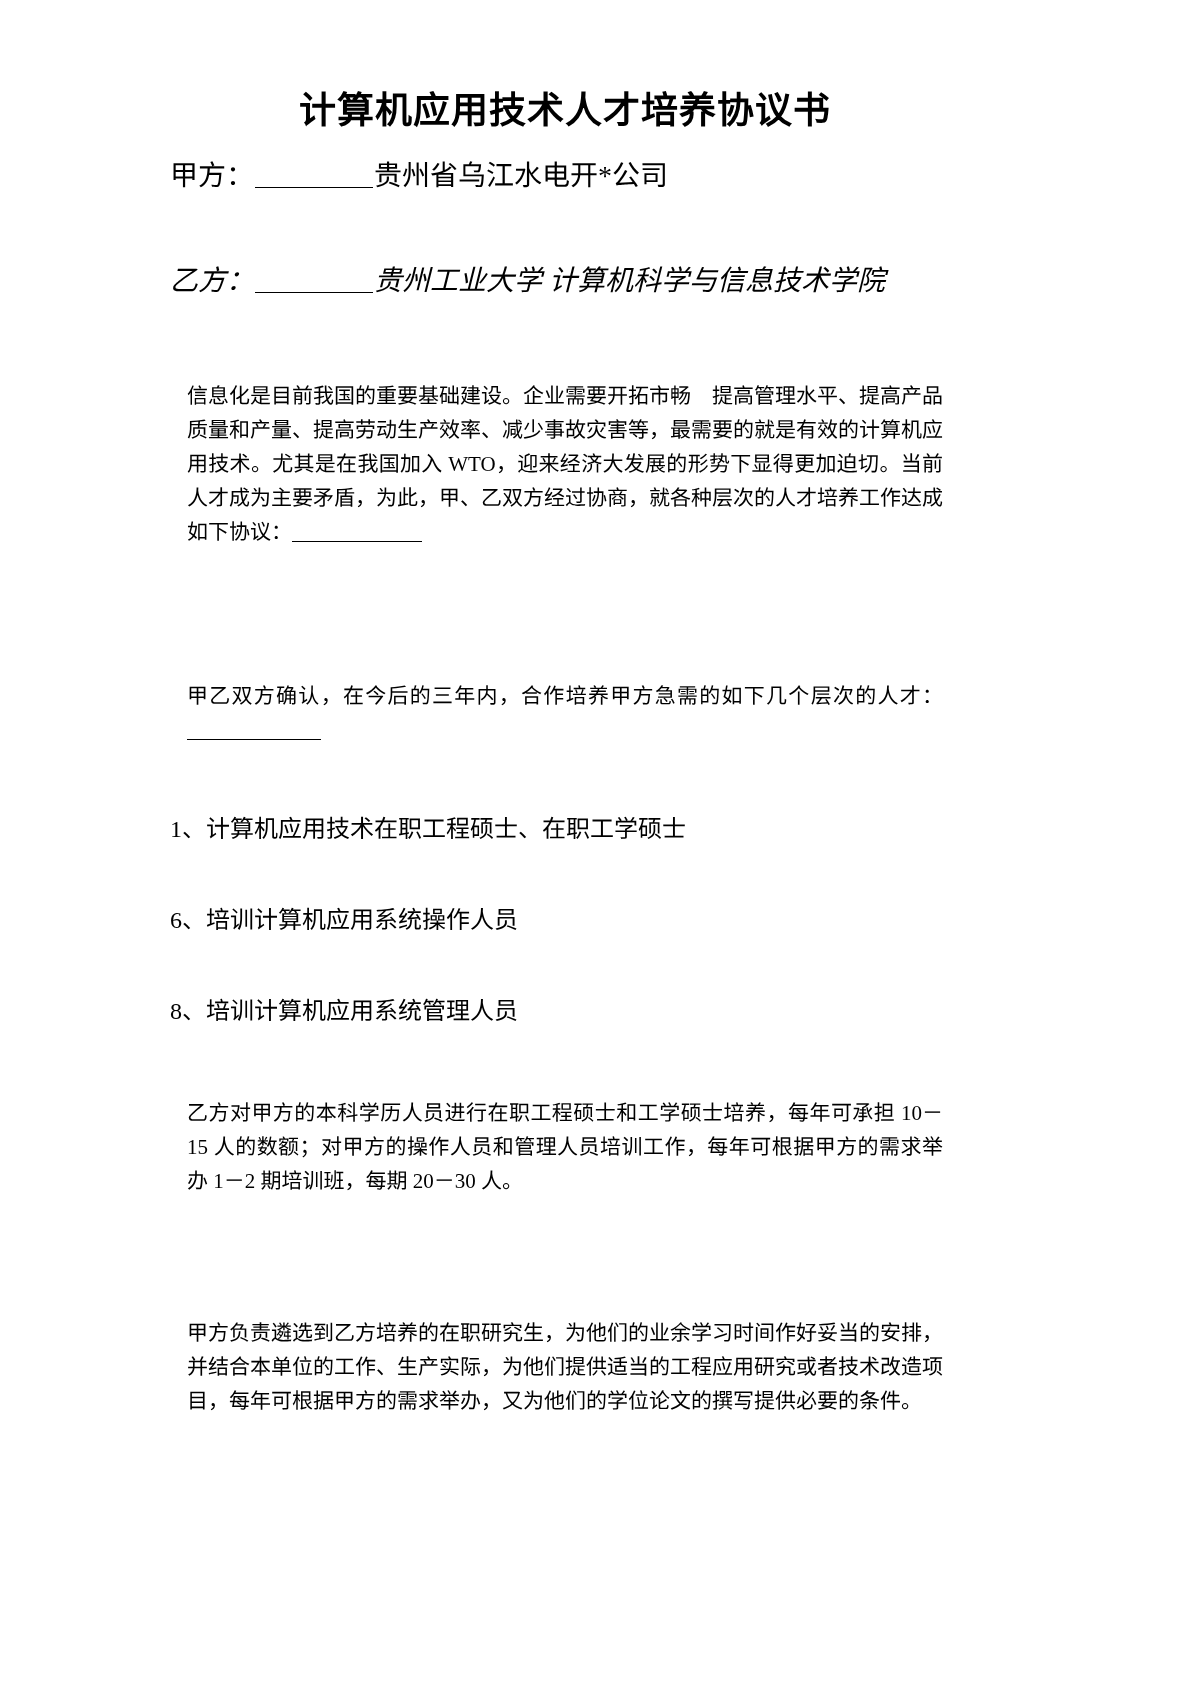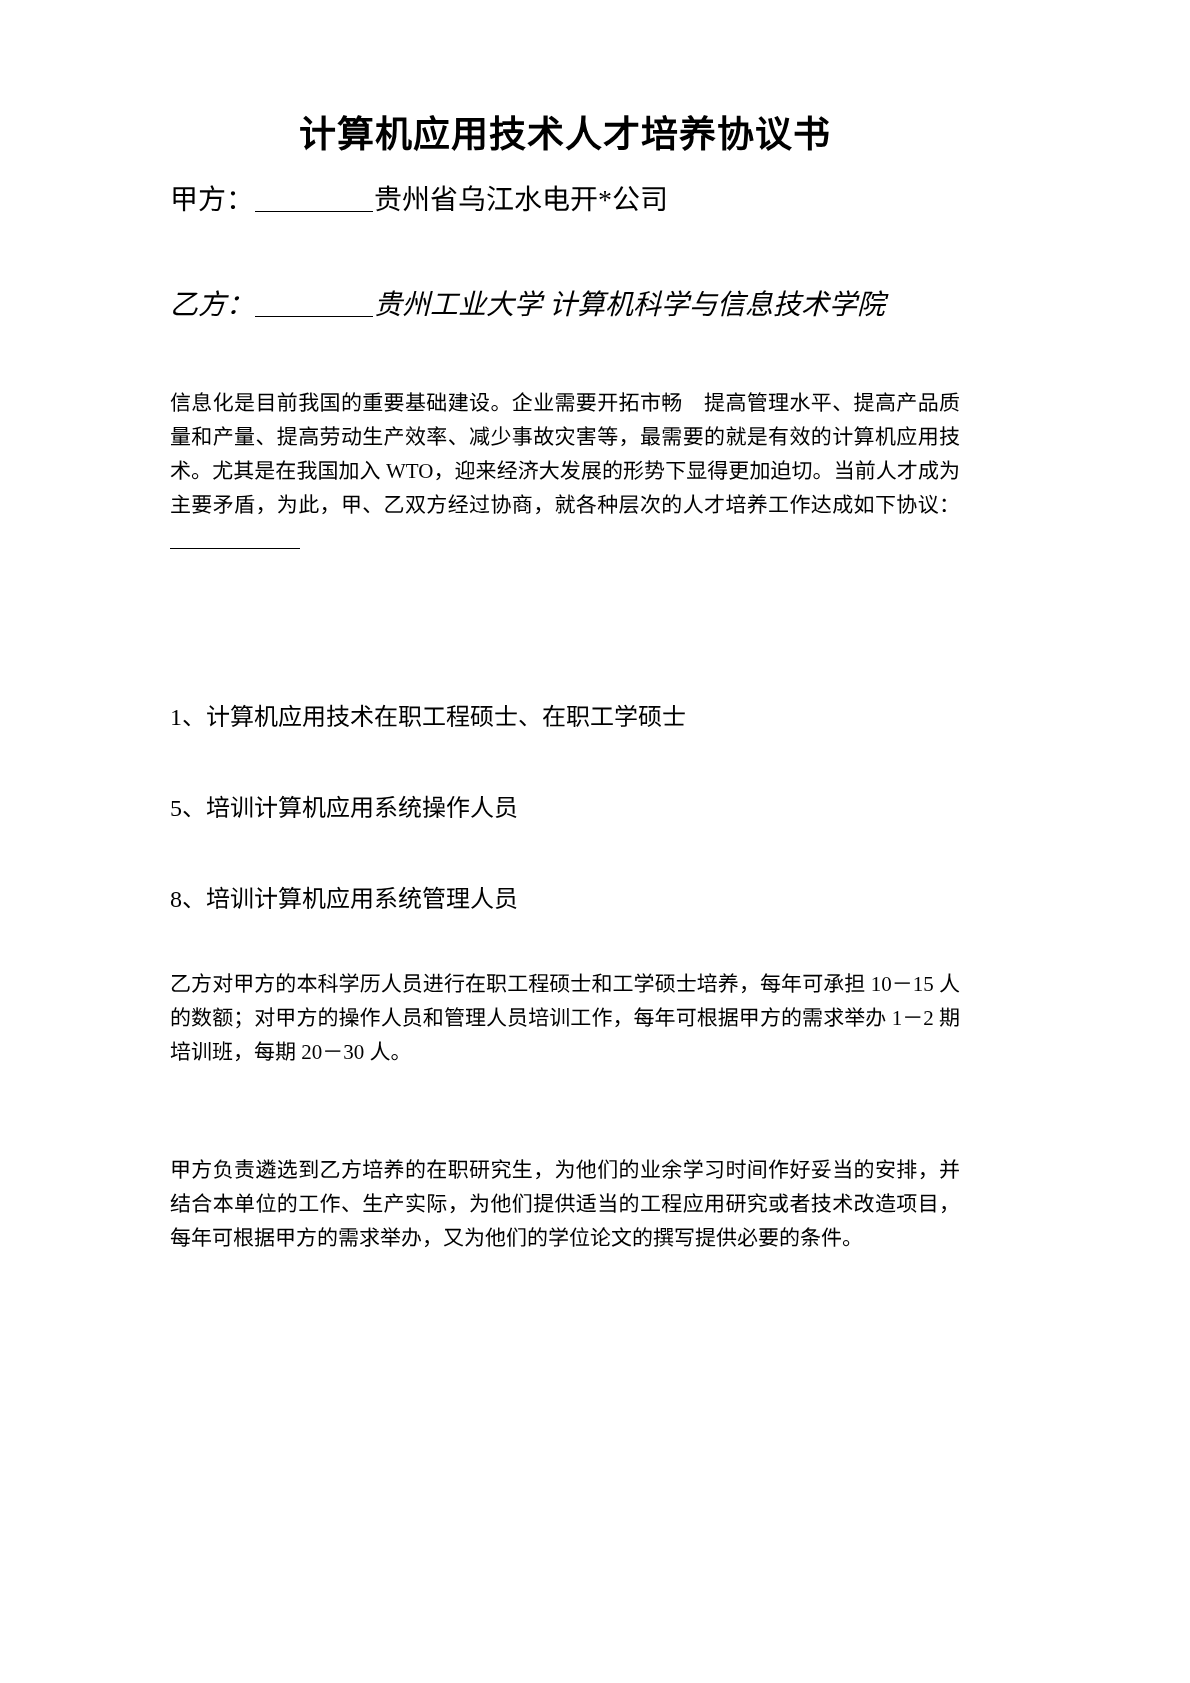--- a/index.html
+++ b/index.html
@@ -25,21 +25,21 @@
     left: 170px;
     top: 0;
     width: 790px;
   }
   .doc-title {
     text-align: center;
     font-size: 37px;
     font-weight: bold;
     letter-spacing: 1px;
     margin: 0;
-    padding-top: 112px;
+    padding-top: 88px;
     line-height: 1.25;
     font-family: "Liberation Serif", "DejaVu Serif", serif;
   }
   .party-line {
     font-size: 28px;
     line-height: 1.6;
     margin: 0;
     white-space: nowrap;
   }
   .party-line.first { margin-top: 20px; }
@@ -47,21 +47,21 @@
   .blank-rule {
     display: inline-block;
     width: 118px;
     border-bottom: 1.5px solid #000;
     vertical-align: -3px;
     margin: 0 1px;
   }
   .para {
     font-size: 21px;
     line-height: 1.62;
-    margin: 0;
+    margin: 17px;
     text-align: justify;
     text-justify: inter-ideograph;
   }
   .gap-1 { height: 58px; }
   .gap-2 { height: 96px; }
   .gap-3 { height: 46px; }
   .gap-4 { height: 52px; }
   .gap-5 { height: 48px; }
   .gap-6 { height: 40px; }
   .gap-7 { height: 44px; }
@@ -94,28 +94,29 @@
     <p class="party-line second">
       <span>乙方：</span><span class="blank-rule"></span><span>贵州工业大学 计算机科学与信息技术学院</span>
     </p>
 
     <div class="gap-1"></div>
 
     <p class="para"><span>信息化是目前我国的重要基础建设。企业需要开拓市畅　提高管理水平、提高产品质量和产量、提高劳动生产效率、减少事故灾害等，最需要的就是有效的计算机应用技术。尤其是在我国加入 WTO，迎来经济大发展的形势下显得更加迫切。当前人才成为主要矛盾，为此，甲、乙双方经过协商，就各种层次的人才培养工作达成如下协议：</span><span class="inline-blank blank-short"></span></p>
 
     <div class="gap-2"></div>
 
+    <p class="para"><span>甲乙双方确认，在今后的三年内，合作培养甲方急需的如下几个层次的人才：</span><span class="inline-blank blank-med"></span><span class="inline-blank blank-tiny"></span></p>
 
     <div class="gap-3"></div>
 
     <p class="list-item">1、计算机应用技术在职工程硕士、在职工学硕士</p>
 
     <div class="gap-4"></div>
 
-    <p class="list-item">5、培训计算机应用系统操作人员</p>
+    <p class="list-item">6、培训计算机应用系统操作人员</p>
 
     <div class="gap-4"></div>
 
     <p class="list-item">8、培训计算机应用系统管理人员</p>
 
     <div class="gap-5"></div>
 
     <p class="para">乙方对甲方的本科学历人员进行在职工程硕士和工学硕士培养，每年可承担 10－15 人的数额；对甲方的操作人员和管理人员培训工作，每年可根据甲方的需求举办 1－2 期培训班，每期 20－30 人。</p>
 
     <div class="gap-6"></div>

